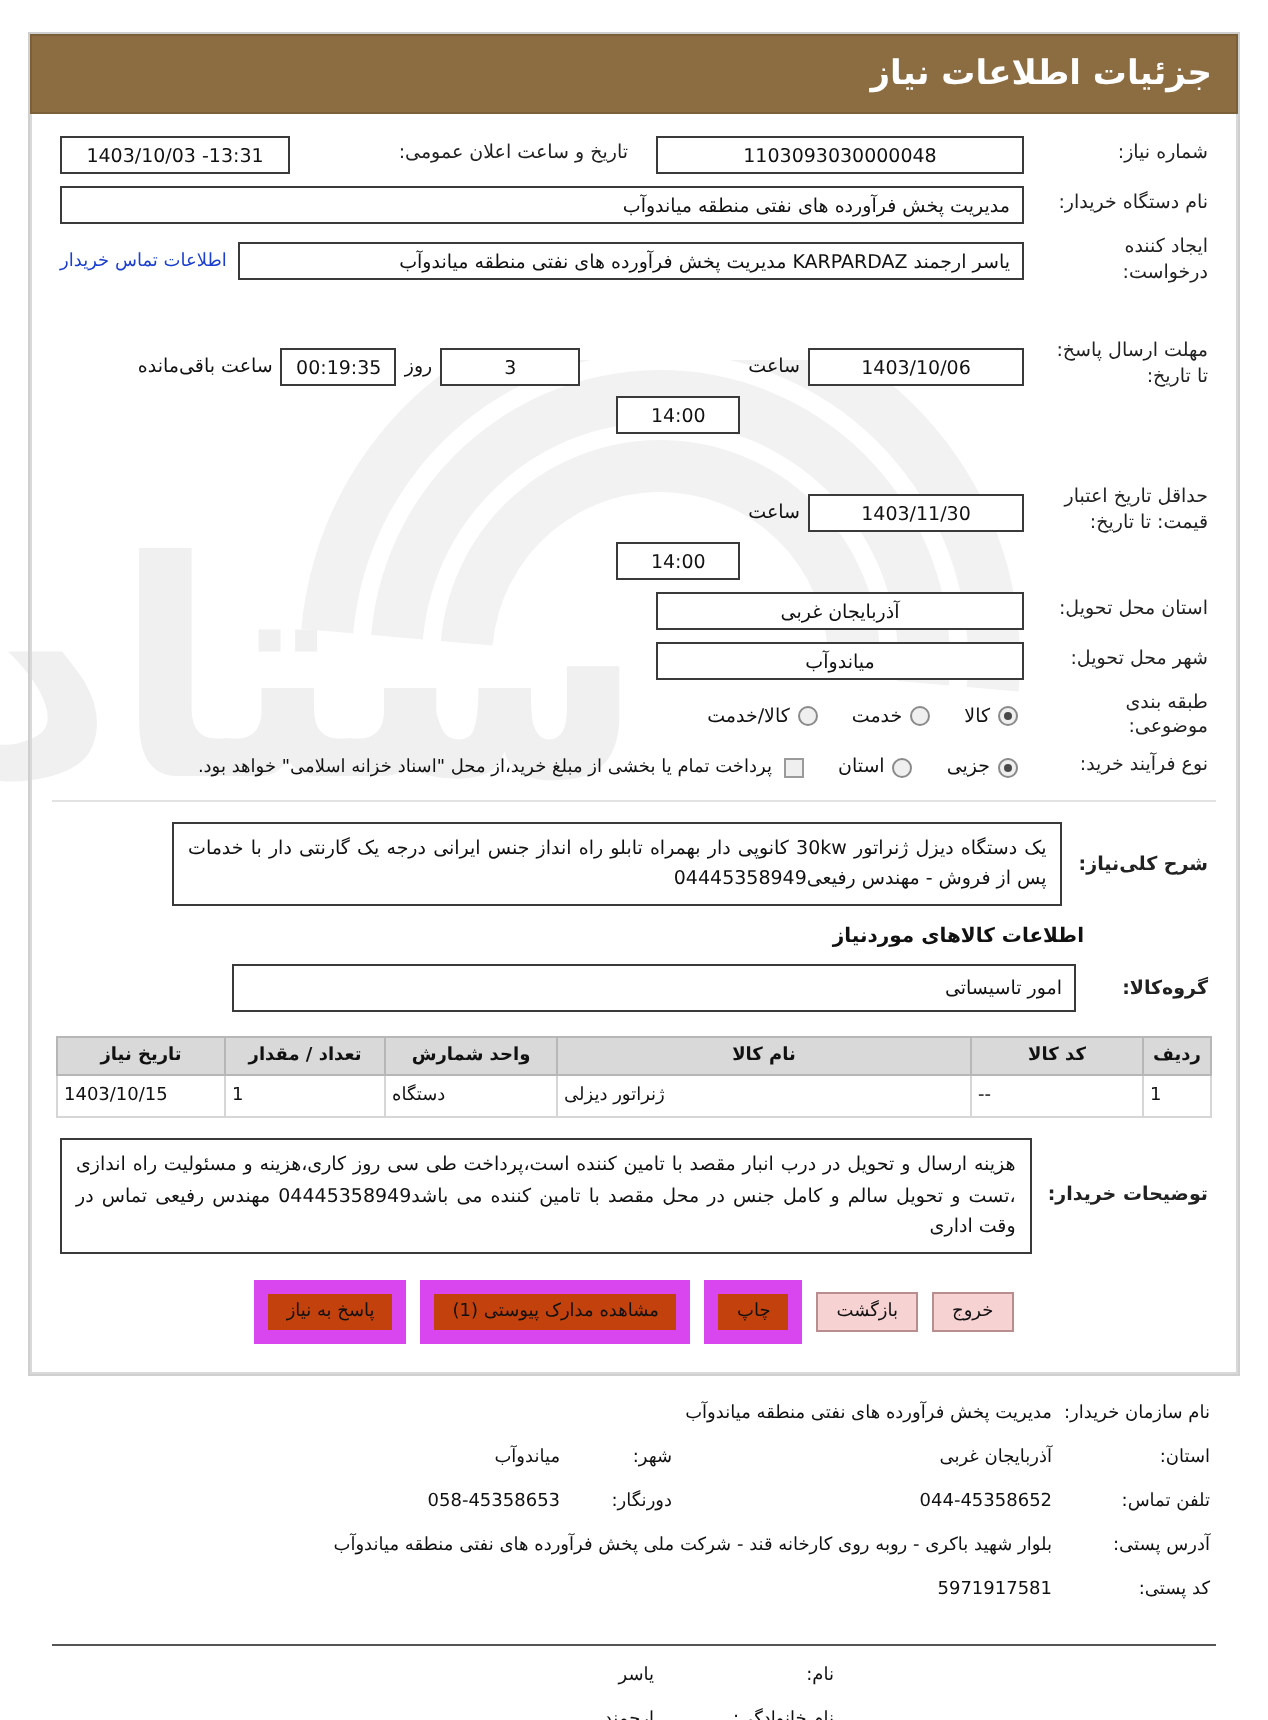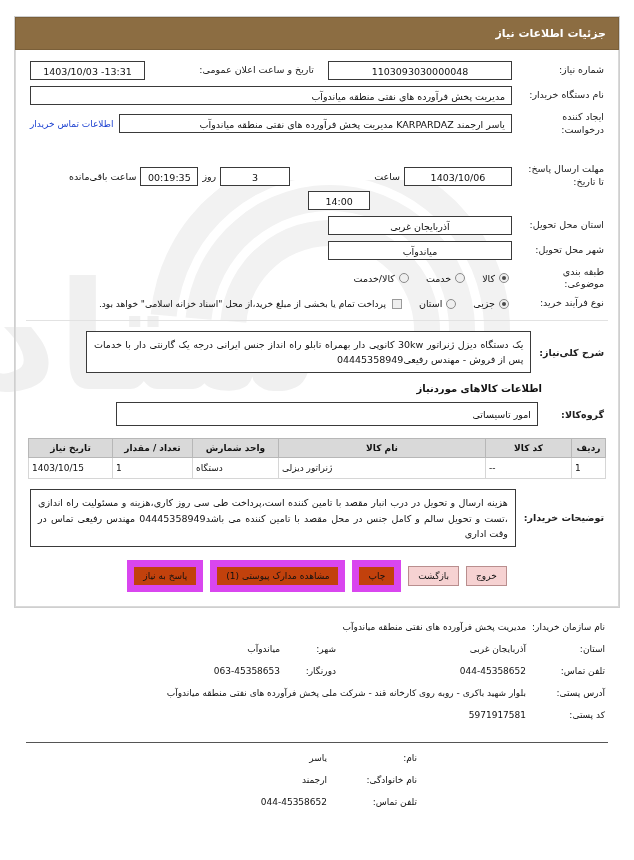--- a/index.html
+++ b/index.html
@@ -55,21 +55,21 @@
 
   .outer-frame {
     margin: 16px 14px 0 14px;
     border: 1px solid #cfcfcf;
     background: transparent;
   }
 
   .section-bar {
     background: #8c6d42;
     color: #ffffff;
-    font-size: 11px;
+    font-size: 17px;
     font-weight: bold;
     padding: 9px 12px 9px 12px;
     text-align: right;
     border: 1px solid #7a5f39;
   }
 
   .panel {
     border: 1px solid #d9d9d9;
     border-top: none;
     background: transparent;
@@ -334,20 +334,30 @@
               <span class="field numc w-62">14:00</span>
               <span style="width:18px"></span>
               <span class="field numc w-70">3</span>
               <span class="inline-lbl">روز</span>
               <span class="field numc w-58">00:19:35</span>
               <span class="inline-lbl">ساعت باقی‌مانده</span>
             </div>
           </td>
         </tr>
 
+        <tr>
+          <td class="lbl">حداقل تاریخ اعتبار قیمت: تا تاریخ:</td>
+          <td colspan="3">
+            <div class="row-flex">
+              <span class="field numc w-108">1403/11/30</span>
+              <span class="inline-lbl">ساعت</span>
+              <span class="field numc w-62">14:00</span>
+            </div>
+          </td>
+        </tr>
 
         <tr>
           <td class="lbl">استان محل تحویل:</td>
           <td colspan="3">
                 <span class="field center w-170">آذربایجان غربی</span>
               </td>
         </tr>
 
         <tr>
           <td class="lbl">شهر محل تحویل:</td>
@@ -469,21 +479,21 @@
       <tr>
         <td class="k">استان:</td>
         <td class="v" style="width:190px">آذربایجان غربی</td>
         <td class="k2">شهر:</td>
         <td class="v">میاندوآب</td>
       </tr>
       <tr>
         <td class="k">تلفن تماس:</td>
         <td class="v"><span class="ltr">044-45358652</span></td>
         <td class="k2">دورنگار:</td>
-        <td class="v"><span class="ltr">063-45358653</span></td>
+        <td class="v"><span class="ltr">058-45358653</span></td>
       </tr>
       <tr>
         <td class="k">آدرس پستی:</td>
         <td class="v" colspan="3">بلوار شهید باکری - روبه روی کارخانه قند -  شرکت ملی پخش فرآورده های نفتی  منطقه میاندوآب</td>
       </tr>
       <tr>
         <td class="k">کد پستی:</td>
         <td class="v"><span class="ltr">5971917581</span></td>
         <td class="k2"></td>
         <td class="v"></td>

